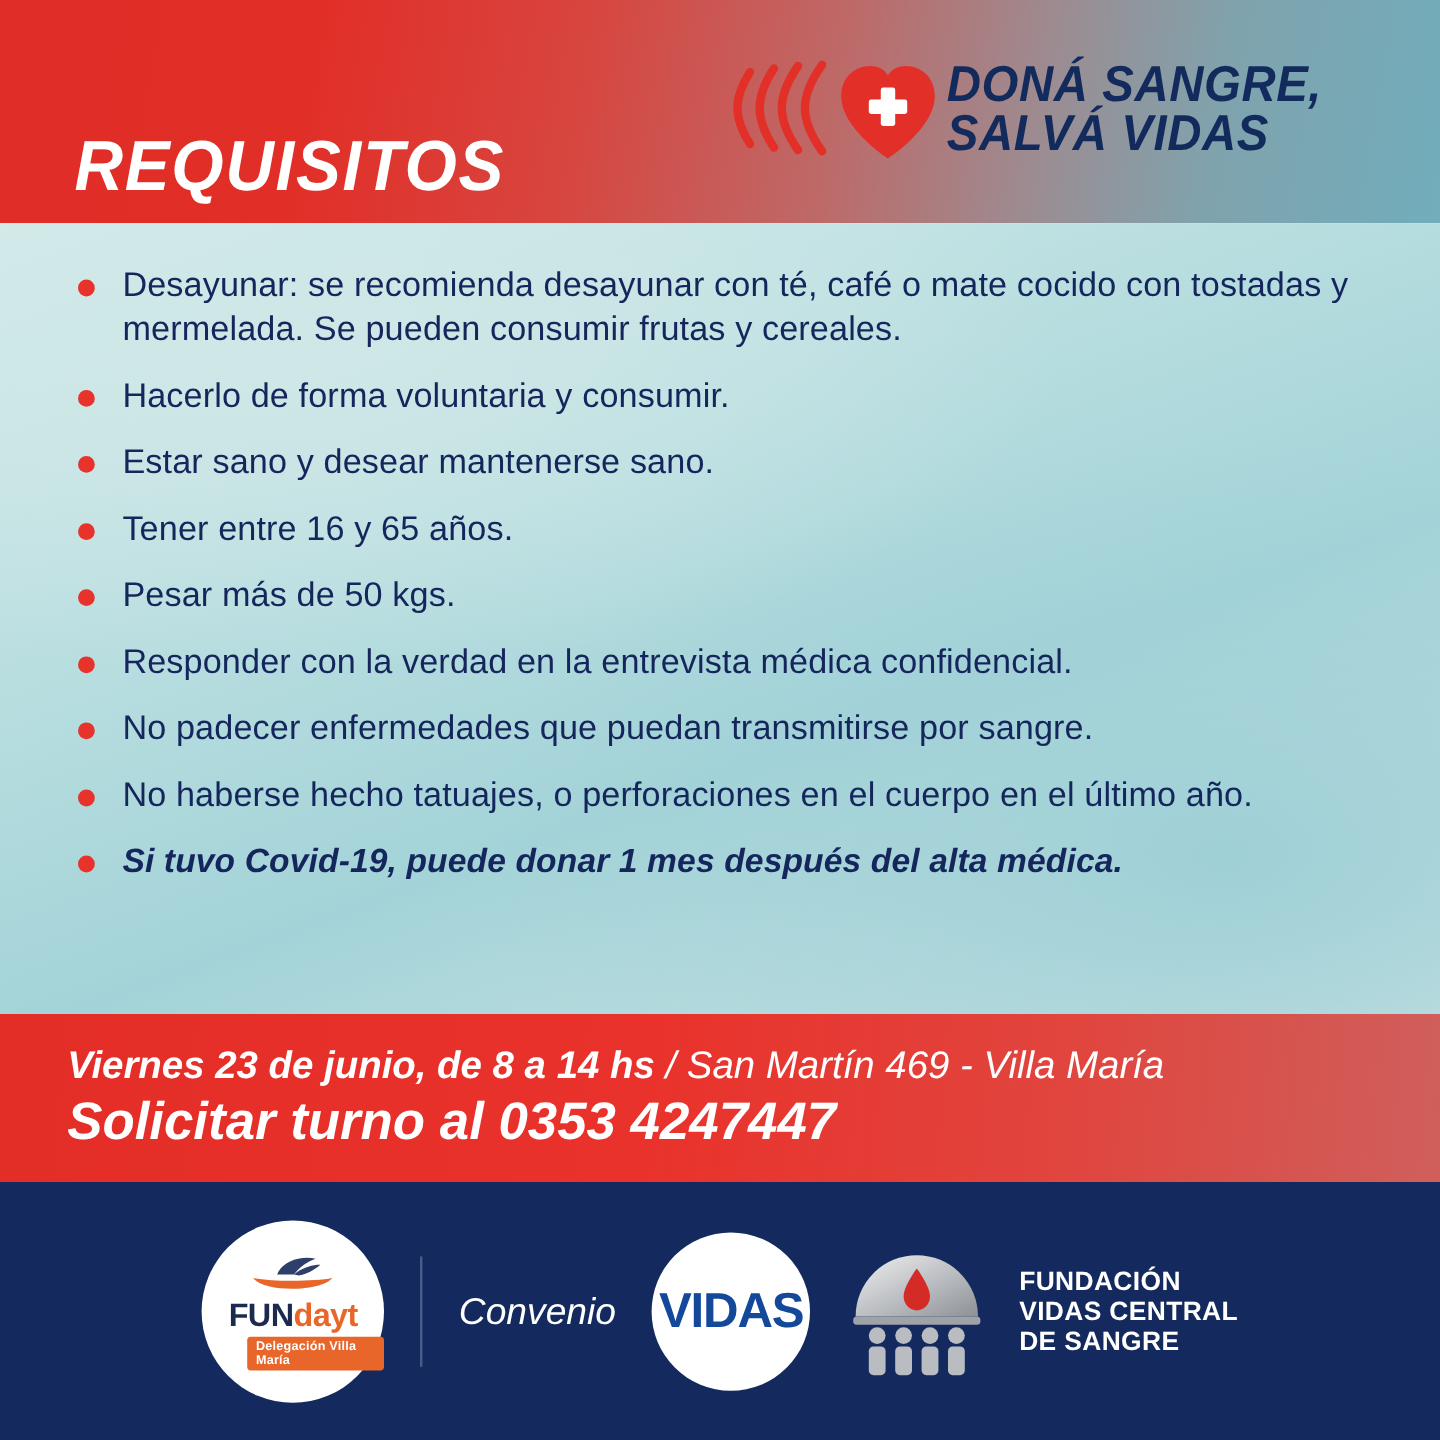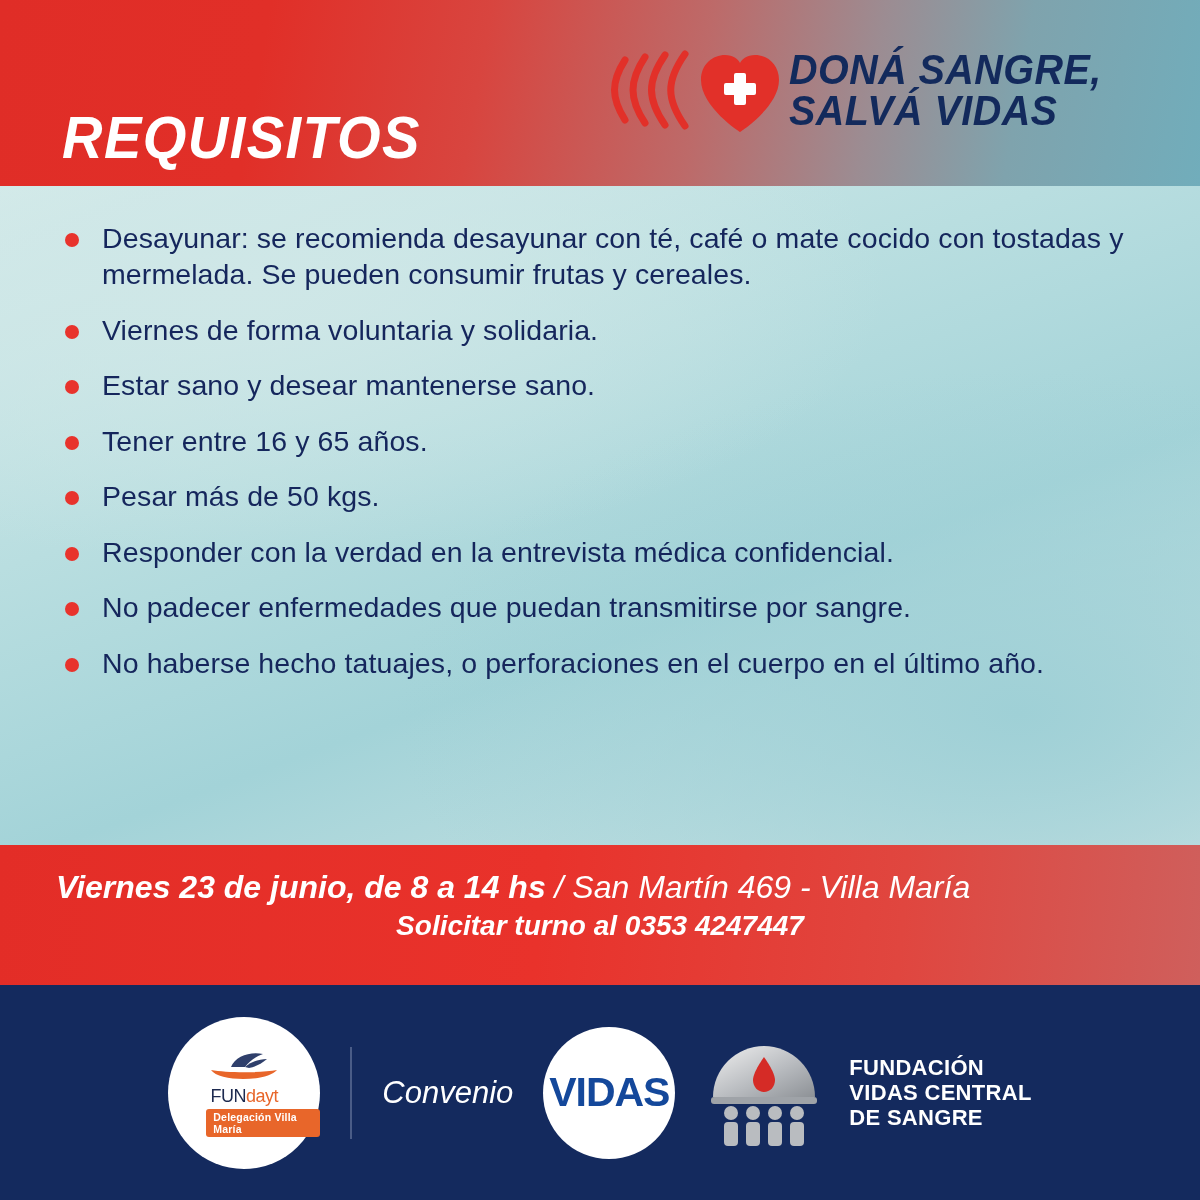--- a/index.html
+++ b/index.html
@@ -104,26 +104,25 @@
     font-size: 32px;
     line-height: 1.18;
     font-weight: 400;
     font-style: italic;
   }
   .info-line1 b {
     font-weight: 800;
     font-style: italic;
   }
   .info-line2 {
-    font-size: 28px;
+    font-size: 44px;
     font-weight: 800;
     font-style: italic;
     line-height: 1.2;
     margin-top: 2px;
-    text-align: center;
   }
 
   
   .footer {
     flex: 0 0 215px;
     background: #142a5e;
     display: flex;
     align-items: center;
     justify-content: center;
     gap: 30px;
@@ -133,22 +132,22 @@
     width: 152px; height: 152px;
     border-radius: 50%;
     background: #fff;
     display: flex;
     flex-direction: column;
     align-items: center;
     justify-content: center;
     gap: 2px;
   }
   .fundayt-word {
-    font-size: 18px;
-    font-weight: 400;
+    font-size: 27px;
+    font-weight: 700;
     color: #e8662a;
     letter-spacing: -0.5px;
   }
   .fundayt-word .dark { color: #1d2a4f; }
   .fundayt-sub {
     font-size: 10.5px;
     font-weight: 700;
     color: #fff;
     background: #e8662a;
     border-radius: 3px;
@@ -216,27 +215,28 @@
       <div class="brand-text">
         <div>DONÁ SANGRE,</div>
         <div>SALVÁ VIDAS</div>
       </div>
     </div>
   </div>
 
   <div class="body-area">
     <ul class="reqs">
       <li>Desayunar: se recomienda desayunar con té, café o mate cocido con tostadas y mermelada. Se pueden consumir frutas y cereales.</li>
-      <li>Viernes de forma voluntaria y solidaria.</li>
+      <li>Hacerlo de forma voluntaria y consumir.</li>
       <li>Estar sano y desear mantenerse sano.</li>
       <li>Tener entre 16 y 65 años.</li>
       <li>Pesar más de 50 kgs.</li>
       <li>Responder con la verdad en la entrevista médica confidencial.</li>
       <li>No padecer enfermedades que puedan transmitirse por sangre.</li>
       <li>No haberse hecho tatuajes, o perforaciones en el cuerpo en el último año.</li>
+      <li class="highlight">Si tuvo Covid-19, puede donar 1 mes después del alta médica.</li>
     </ul>
   </div>
 
   <div class="info-band">
     <div class="info-line1">
       <b>Viernes 23 de junio, de 8 a 14 hs</b><span> / San Martín 469 - Villa María</span>
     </div>
     <div class="info-line2">Solicitar turno al 0353 4247447</div>
   </div>
 

